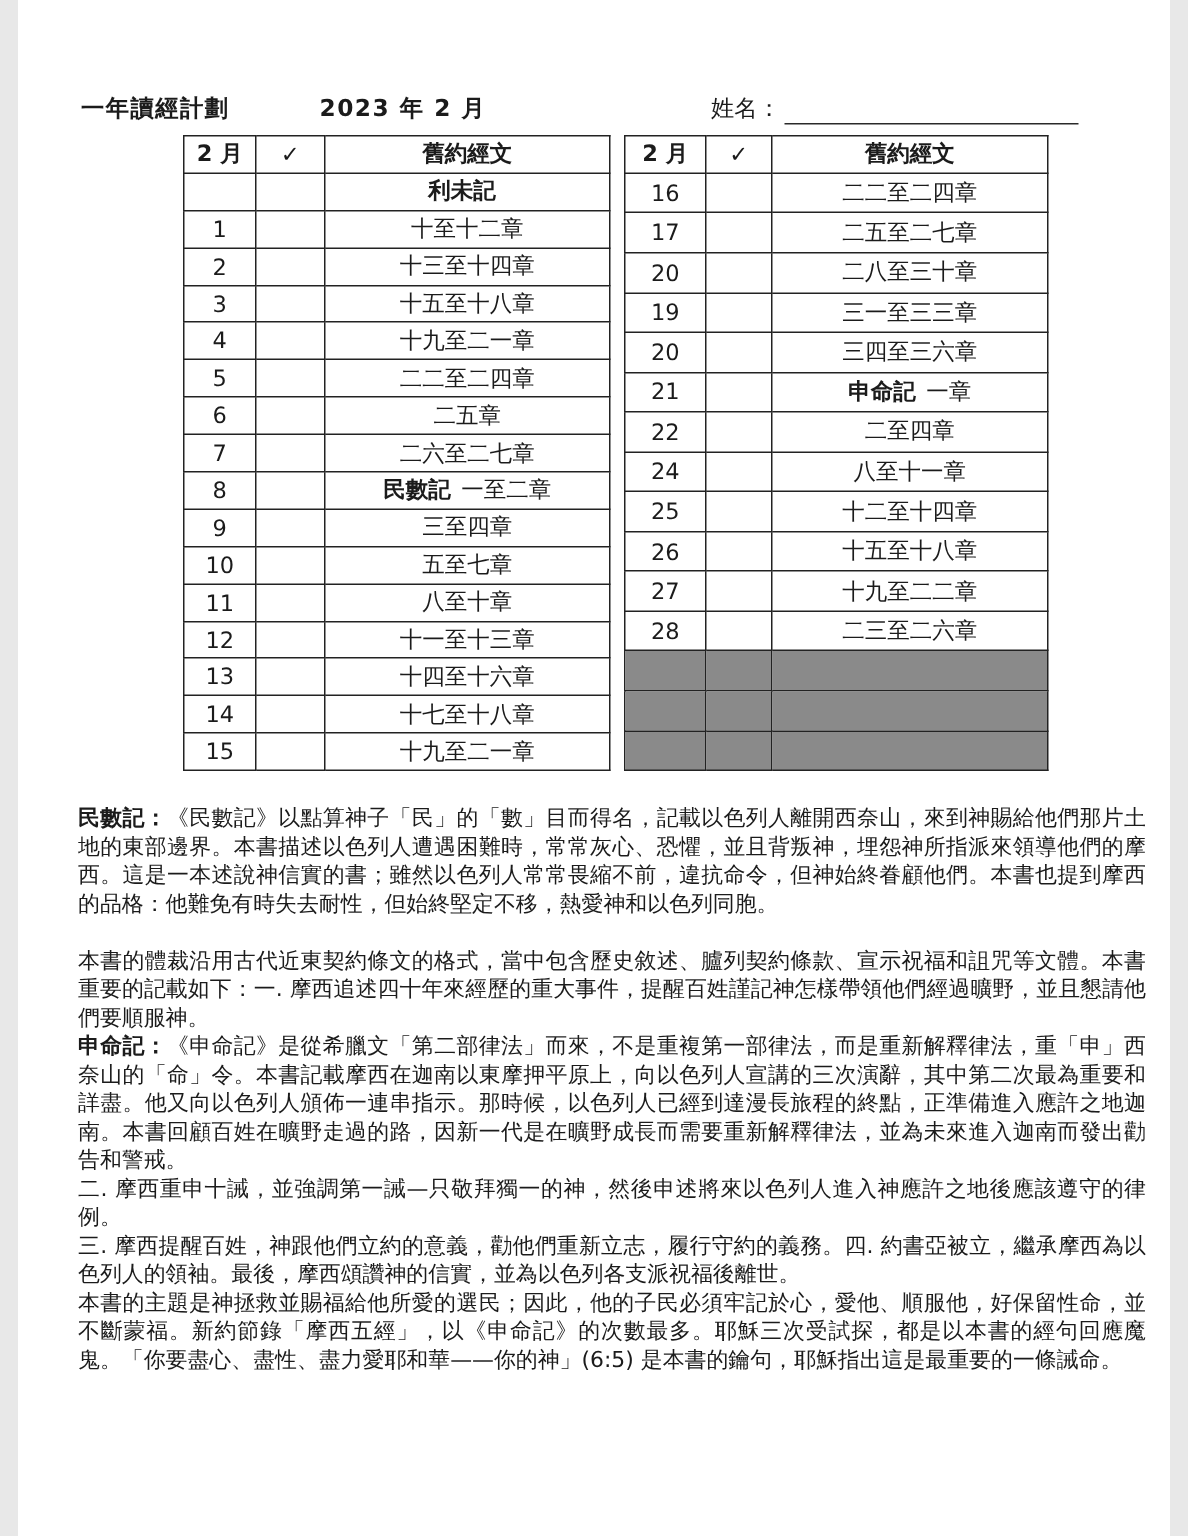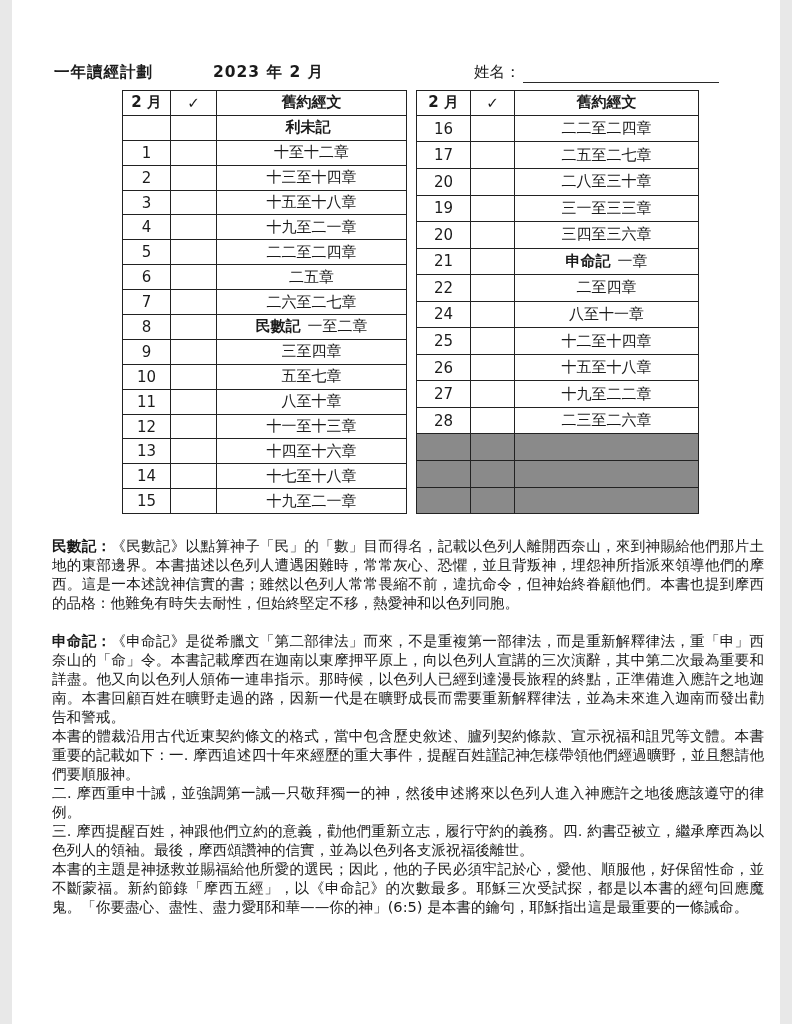--- a/index.html
+++ b/index.html
@@ -237,20 +237,20 @@
         </tbody>
     </table>
 
   </div>
 
   <div class="para p-num">
     <span class="plabel">民數記：</span><span>《民數記》以點算神子「民」的「數」目而得名，記載以色列人離開西奈山，來到神賜給他們那片土地的東部邊界。本書描述以色列人遭遇困難時，常常灰心、恐懼，並且背叛神，埋怨神所指派來領導他們的摩西。這是一本述說神信實的書；雖然以色列人常常畏縮不前，違抗命令，但神始終眷顧他們。本書也提到摩西的品格：他難免有時失去耐性，但始終堅定不移，熱愛神和以色列同胞。</span>
   </div>
 
   <div class="para p-deu">
+    <div>本書的體裁沿用古代近東契約條文的格式，當中包含歷史敘述、臚列契約條款、宣示祝福和詛咒等文體。本書重要的記載如下：一. 摩西追述四十年來經歷的重大事件，提醒百姓謹記神怎樣帶領他們經過曠野，並且懇請他們要順服神。</div>
     <div><span class="plabel">申命記：</span><span>《申命記》是從希臘文「第二部律法」而來，不是重複第一部律法，而是重新解釋律法，重「申」西奈山的「命」令。本書記載摩西在迦南以東摩押平原上，向以色列人宣講的三次演辭，其中第二次最為重要和詳盡。他又向以色列人頒佈一連串指示。那時候，以色列人已經到達漫長旅程的終點，正準備進入應許之地迦南。本書回顧百姓在曠野走過的路，因新一代是在曠野成長而需要重新解釋律法，並為未來進入迦南而發出勸告和警戒。</span></div>
-    <div>本書的體裁沿用古代近東契約條文的格式，當中包含歷史敘述、臚列契約條款、宣示祝福和詛咒等文體。本書重要的記載如下：一. 摩西追述四十年來經歷的重大事件，提醒百姓謹記神怎樣帶領他們經過曠野，並且懇請他們要順服神。</div>
     <div>二. 摩西重申十誡，並強調第一誡—只敬拜獨一的神，然後申述將來以色列人進入神應許之地後應該遵守的律例。</div>
     <div>三. 摩西提醒百姓，神跟他們立約的意義，勸他們重新立志，履行守約的義務。四. 約書亞被立，繼承摩西為以色列人的領袖。最後，摩西頌讚神的信實，並為以色列各支派祝福後離世。</div>
     <div>本書的主題是神拯救並賜福給他所愛的選民；因此，他的子民必須牢記於心，愛他、順服他，好保留性命，並不斷蒙福。新約節錄「摩西五經」，以《申命記》的次數最多。耶穌三次受試探，都是以本書的經句回應魔鬼。「你要盡心、盡性、盡力愛耶和華——你的神」(6:5) 是本書的鑰句，耶穌指出這是最重要的一條誡命。</div>
   </div>
 
 </div>
 
 </body></html>

